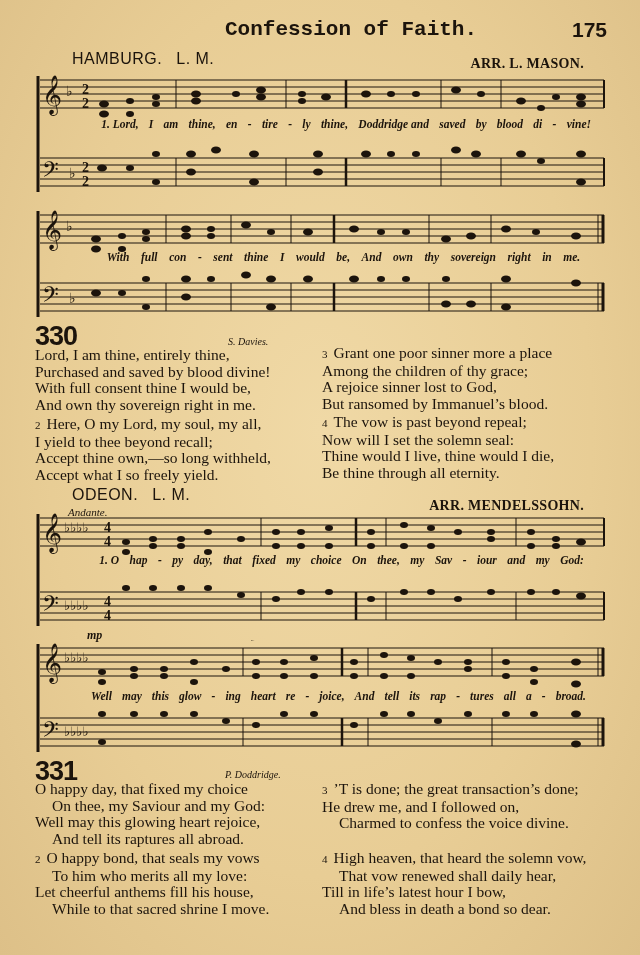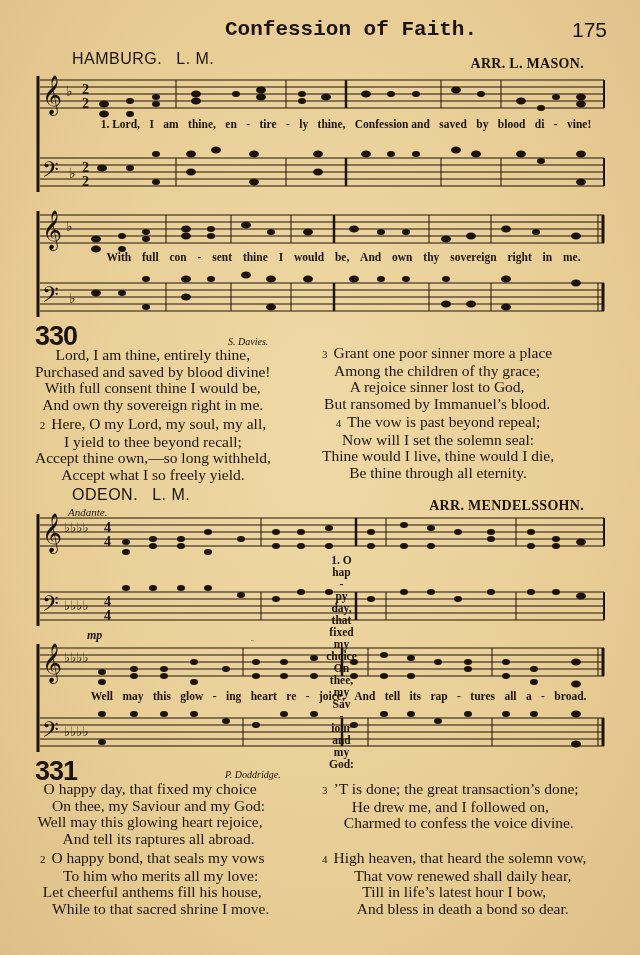--- a/index.html
+++ b/index.html
@@ -6,36 +6,36 @@
   body {
     width: 640px; height: 955px; overflow: hidden;
     background: #e9cf98;
     background-image: radial-gradient(ellipse at 50% 45%, #f0d9a6 0%, #e8cd95 60%, #ddc088 100%);
     color: #1c140c;
     font-family: "Liberation Serif", serif;
     position: relative;
   }
   .page-header { position: absolute; top: 18px; left: 0; width: 640px; height: 30px; }
   .page-title { position: absolute; left: 225px; top: 0; font-family: Liberation Mono, monospace; font-size: 21px; font-weight: bold; color: #1c140c; }
-  .page-number { position: absolute; left: 572px; top: 0; font-family: "Liberation Sans", sans-serif; font-size: 21px; font-weight: normal; }
+  .page-number { position: absolute; left: 572px; top: 0; font-family: "Liberation Sans", sans-serif; font-size: 21px; font-weight: bold; }
 
   .tune-head { position: absolute; left: 0; width: 640px; }
   .tune-name { position: absolute; left: 72px; font-family: "Liberation Sans", sans-serif; font-size: 16px; letter-spacing: 0.5px; }
   .tune-meter { margin-left: 14px; }
   .arranger { position: absolute; right: 56px; top: 6px; font-size: 14px; font-weight: bold; letter-spacing: 0.3px; }
   .tempo { position: absolute; left: 68px; top: 20px; font-style: italic; font-size: 11px; }
 
   .system { position: absolute; left: 36px; width: 570px; }
   .system svg { display: block; }
-  .lyric-line { position: absolute; left: 60px; font-size: 11.5px; font-weight: bold; white-space: nowrap; display: flex; }
+  .lyric-line { position: absolute; left: 60px; font-size: 11.5px; font-weight: bold; white-space: nowrap; display: flex; font-style: italic; }
   .lyric-line span { flex: 1 1 auto; text-align: center; }
 
   .hymn-number { position: absolute; font-family: "Liberation Sans", sans-serif; font-weight: bold; font-size: 27px; letter-spacing: -1px; }
   .author { position: absolute; font-style: italic; font-size: 10px; text-align: right; }
-  .verse { position: absolute; font-size: 15.5px; line-height: 16.6px; text-align: center; }
+  .verse { position: absolute; font-size: 15.5px; line-height: 16.6px; }
   .verse .ln { white-space: nowrap; }
   .verse .num { font-size: 11px; margin-right: 6px; }
   .indent { padding-left: 17px; }
   .dyn { position: absolute; font-style: italic; font-size: 12px; font-weight: bold; }
 </style>
 </head>
 <body>
 
 <div class="page-header">
   <div class="page-title">Confession of Faith.</div>
@@ -138,21 +138,21 @@
     <span>1. Lord,</span>
     <span>I</span>
     <span>am</span>
     <span>thine,</span>
     <span>en</span>
     <span>-</span>
     <span>tire</span>
     <span>-</span>
     <span>ly</span>
     <span>thine,</span>
-    <span>Confession and</span>
+    <span>Doddridge and</span>
     <span>saved</span>
     <span>by</span>
     <span>blood</span>
     <span>di</span>
     <span>-</span>
     <span>vine!</span>
   </div>
 </div>
 
 <div class="system" style="top:205px;">
@@ -366,21 +366,21 @@
       <ellipse cx="335" cy="87" rx="4" ry="3"></ellipse>
         <ellipse cx="368" cy="80" rx="4" ry="3"></ellipse>
         <ellipse cx="395" cy="80" rx="4" ry="3"></ellipse>
         <ellipse cx="422" cy="87" rx="4" ry="3"></ellipse>
         <ellipse cx="455" cy="80" rx="4" ry="3"></ellipse>
       <ellipse cx="495" cy="80" rx="4" ry="3"></ellipse>
         <ellipse cx="520" cy="80" rx="4" ry="3"></ellipse>
         <ellipse cx="545" cy="84" rx="5" ry="3.5"></ellipse>
     </g>
   </svg>
-  <div class="lyric-line" style="top:42px; left:58px; width:495px;flex-direction:column;">
+  <div class="lyric-line" style="top:42px; left:58px; width:495px;">
     <span>1. O</span>
     <span>hap</span>
     <span>-</span>
     <span>py</span>
     <span>day,</span>
     <span>that</span>
     <span>fixed</span>
     <span>my</span>
     <span>choice</span>
     <span>On</span>

